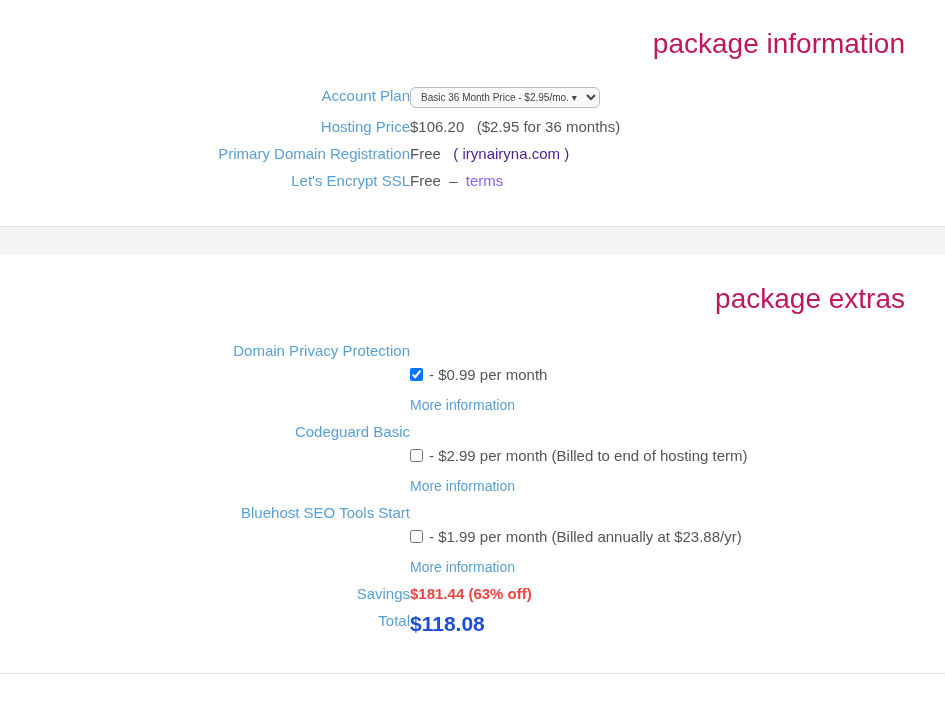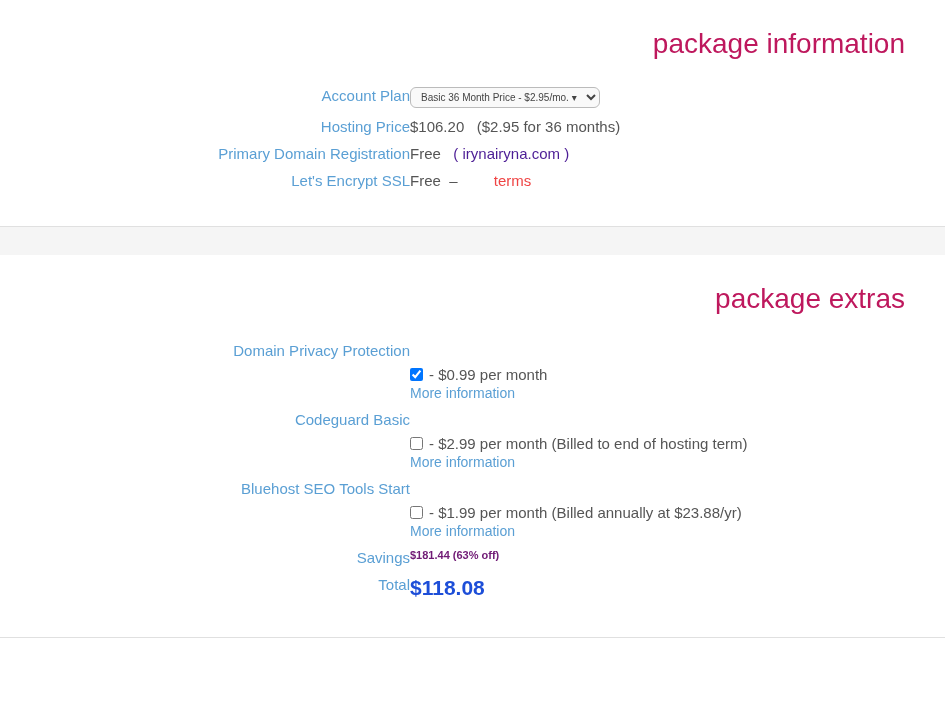--- a/index.html
+++ b/index.html
@@ -58,31 +58,30 @@
       padding: 3px 6px;
       border-radius: 6px;
       cursor: pointer;
     }
 
     .free-text {
       color: #4c1d95;
     }
 
     .terms-link {
-      color: #ef4444;
+      color: #8b5cf6;
       text-decoration: none;
-      margin-left: 28px;
     }
 
     .more-info-link {
       color: #5a9fd4;
       text-decoration: none;
       font-size: 14px;
       display: block;
-      margin-top: 2px;
+      margin-top: 14px;
     }
 
     .extra-line {
       display: flex;
       align-items: center;
       gap: 6px;
       margin-top: 24px;
     }
 
     .extra-line input[type="checkbox"] {
@@ -92,22 +91,22 @@
 
     .savings-label {
       text-align: right;
       color: #5a9fd4;
       padding-right: 18px;
       width: 370px;
       font-size: 15px;
     }
 
     .savings-value {
-      color: #701a75;
-      font-size: 11px;
+      color: #ef4444;
+      font-size: 15px;
       font-weight: 600;
       margin-left: 36px;
     }
 
     .total-value {
       color: #1d4ed8;
       font-size: 21px;
       font-weight: 700;
     }
 

